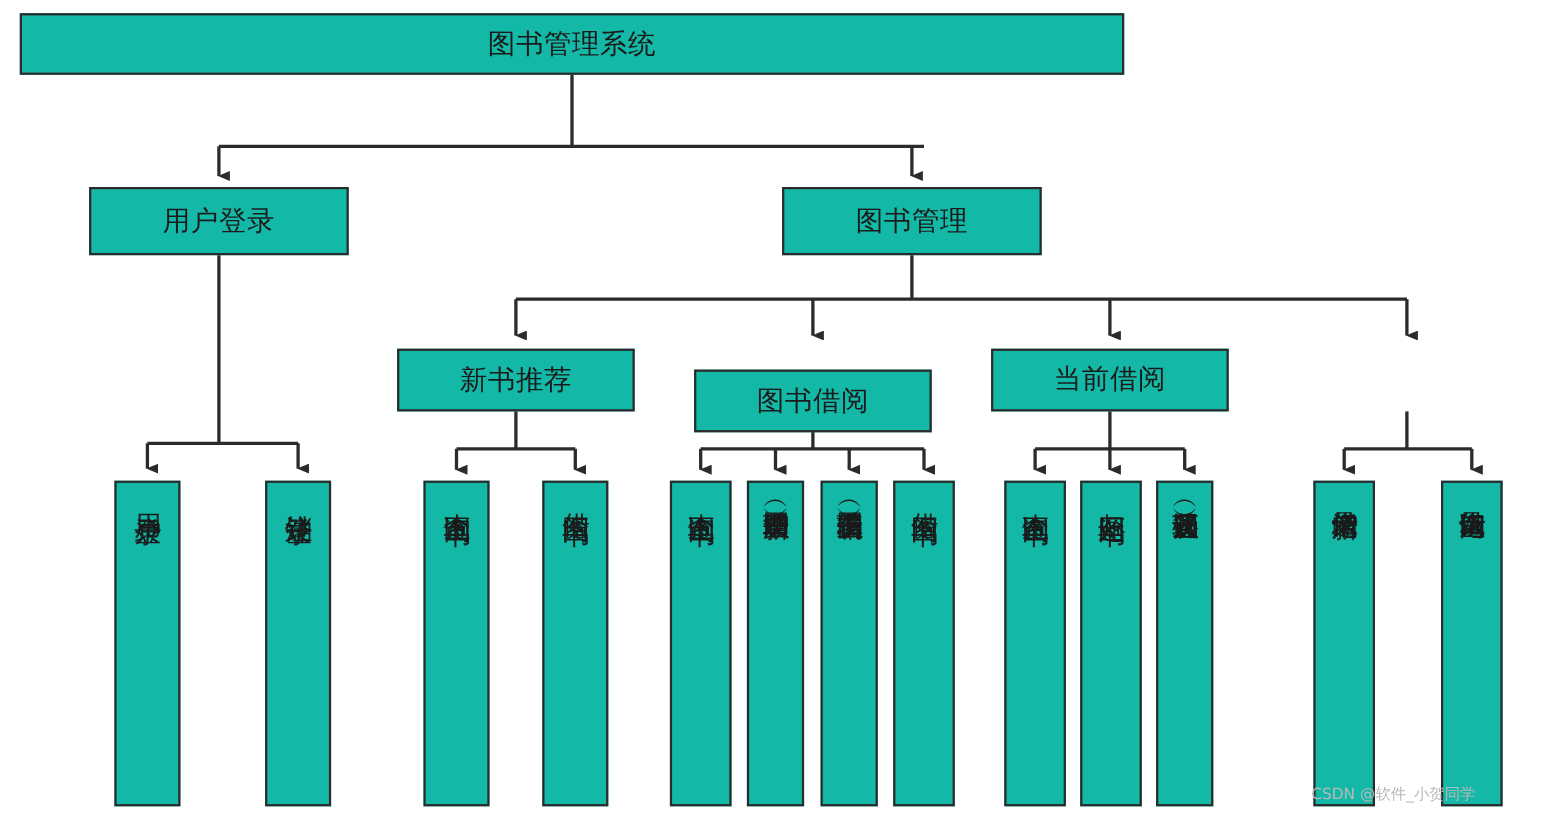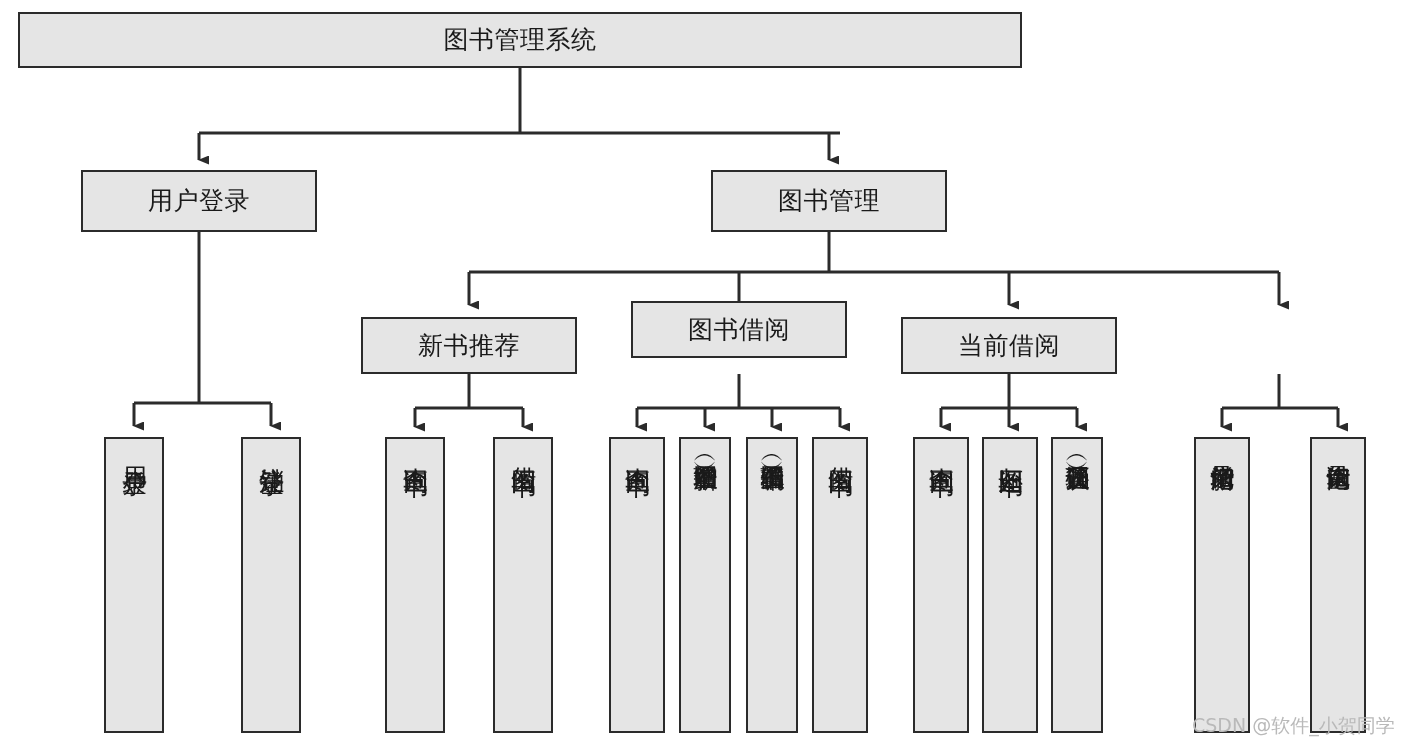--- a/index.html
+++ b/index.html
@@ -22,21 +22,21 @@
     position: absolute;
     left: 0;
     top: 0;
     width: 1405px;
     height: 747px;
     pointer-events: none;
   }
   .node {
     position: absolute;
     box-sizing: border-box;
-    background: #e5e5e5;
+    background: #14b8a6;
     border: 2px solid #2b2b2b;
     display: flex;
     align-items: center;
     justify-content: center;
     color: #1a1a1a;
   }
   .node-label {
     display: block;
     text-align: center;
     line-height: 1.18;
@@ -63,21 +63,21 @@
     line-height: 1.05;
     letter-spacing: 2px;
     white-space: nowrap;
   }
   .node.vert.tall-text .node-label {
     font-size: 24px;
     letter-spacing: 0px;
   }
   .watermark {
     position: absolute;
-    font-size: 19px;
+    font-size: 14px;
     color: #b9b9b9;
     white-space: nowrap;
     user-select: none;
   }
 </style>
 </head>
 <body>
 
 <div id="diagram-canvas">
 
@@ -140,21 +140,21 @@
   </div>
 
   <div class="node horiz" style="left:361px; top:317px; width:216px; height:57px;">
     <span class="node-label">新书推荐</span>
   </div>
 
   <div class="node horiz" style="left:711px; top:170px; width:236px; height:62px;">
     <span class="node-label">图书管理</span>
   </div>
 
-  <div class="node horiz" style="left:631px; top:301px; width:216px; height:57px;">
+  <div class="node horiz" style="left:631px; top:336px; width:216px; height:57px;">
     <span class="node-label">图书借阅</span>
   </div>
 
   <div class="node horiz" style="left:901px; top:317px; width:216px; height:57px;font-family:Liberation Serif, serif;">
     <span class="node-label">当前借阅</span>
   </div>
 
 
   <div class="node vert" style="left:104px; top:437px; width:60px; height:296px;">
     <span class="node-label">用户登录</span>

